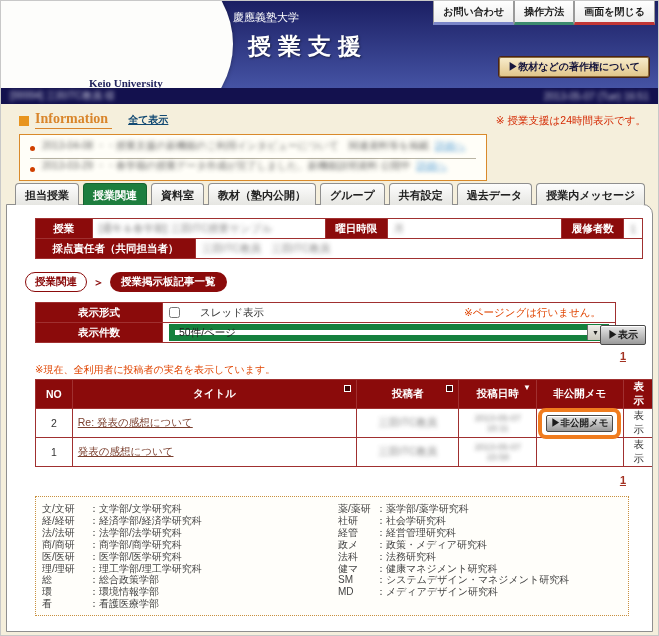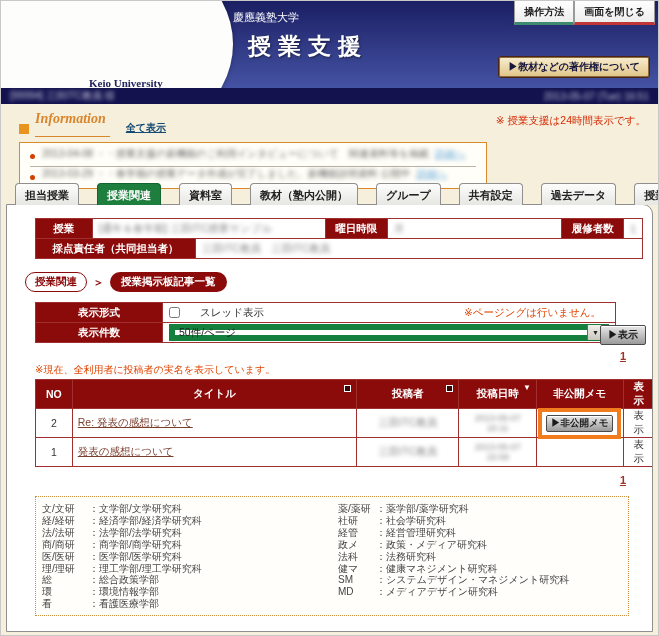--- a/index.html
+++ b/index.html
@@ -22,32 +22,32 @@
   
   .user-bar { height:16px; background:#13114e; display:flex; justify-content:space-between; align-items:center; padding:0 9px; font-size:10px; color:#d8d8e8; }
   .rdct { filter:blur(2px); opacity:.9; }
   .rdct-dark { filter:blur(2px); color:#777; opacity:.9; }
   .rdct-blue { filter:blur(2px); color:#5aa2d8; opacity:.95; }
 
   
   .info-section { position:relative; height:77px; padding:7px 10px 0 18px; }
   .info-head { display:flex; align-items:flex-end; gap:16px; }
   .info-sq { width:10px; height:10px; background:#e8941e; margin-bottom:3px; }
-  .info-title { font-family:"Liberation Serif","DejaVu Serif",serif; font-style:italic; font-weight:bold; font-size:14px; color:#d9852b; border-bottom:1px solid #d9852b; padding:0 4px 9px 0; margin-left:-10px; }
+  .info-title { font-family:"Liberation Serif","DejaVu Serif",serif; font-weight:bold; font-size:14px; color:#d9852b; border-bottom:1px solid #d9852b; padding:0 4px 1px 0; margin-left:-10px; }
   .info-all { font-size:10px; font-weight:bold; color:#134a73; text-decoration:underline; cursor:pointer; margin-bottom:2px; }
   .info-note { position:absolute; right:12px; top:10px; font-size:10.5px; color:#d42800; }
   .info-box { margin-top:5px; width:468px; height:47px; background:#fffef8; border:1px solid #d98a2b; padding:4px 10px 0; }
   .info-item { display:flex; align-items:baseline; height:20px; font-size:10px; border-bottom:1px solid #b9b4a4; }
   .info-item:last-child { border-bottom:none; }
   .bullet { width:5px; height:5px; border-radius:50%; background:#d04000; margin-right:7px; flex:none; align-self:center; }
   .info-text { color:#555; white-space:nowrap; overflow:hidden; }
   .info-link { margin-left:6px; text-decoration:underline; cursor:pointer; }
 
   
-  .tabs { position:relative; z-index:2; display:flex; gap:18px; margin:2px 0 0 14px; height:22px; }
+  .tabs { position:relative; z-index:2; display:flex; gap:4px; margin:2px 0 0 14px; height:22px; }
   .tab { background:linear-gradient(#fdfdfd,#e6e6e2); border:1px solid #8f8f8f; border-bottom:none; border-radius:4px 4px 0 0; padding:4px 9px 0; font-size:11px; font-weight:bold; color:#222; cursor:pointer; white-space:nowrap; }
   .tab.active { background:#1e7e3e; color:#fff; border-color:#156330; }
 
   
   .panel { position:relative; margin:-1px 5px 0; height:428px; background:#fff; border:1px solid #8f8f8f; border-radius:0 10px 0 0; padding:13px 8px 16px 28px; overflow:hidden; }
   table { border-collapse:collapse; }
   .rtbl td { border:1px solid #a03030; height:20px; font-size:10.5px; padding:0 6px; background:#fff; color:#333; }
   .rtbl td.lbl { background:#8b0b0b; color:#fff; font-weight:bold; text-align:center; padding:0 4px; }
   .class-tbl { width:608px; }
   .class-tbl2 { width:608px; margin-top:-1px; }
@@ -74,21 +74,21 @@
   .list-note { font-size:10px; color:#e04400; margin-top:1px; }
 
   .posts-tbl { width:620px; margin-top:2px; }
   .posts-tbl th { background:#8b0b0b; color:#fff; font-size:10.5px; font-weight:bold; border:1px solid #a03030; height:17px; position:relative; padding:0 10px; }
   .posts-tbl td { border:1px solid #a03030; height:25px; font-size:10.5px; background:#fff; padding:0 5px; color:#333; }
   .sort-sq { position:absolute; right:5px; top:5px; width:7px; height:7px; border:1px solid #fff; background:#3a0505; cursor:pointer; }
   .sort-tri { position:absolute; right:5px; top:3px; font-size:8px; color:#fff; cursor:pointer; }
   .c-center { text-align:center; }
   .post-link { color:#7b3f2e; text-decoration:underline; cursor:pointer; }
   .memo-cell { text-align:center; overflow:visible; position:relative; }
-  .hl-box { display:inline-block; border:4px solid #f07c1e; border-radius:0; padding:3px 4px; margin:-9px -4px; background:transparent; position:relative; z-index:3; }
+  .hl-box { display:inline-block; border:4px solid #f07c1e; border-radius:8px; padding:3px 4px; margin:-9px -4px; background:transparent; position:relative; z-index:3; }
   .memo-btn { font-size:9.5px; padding:1px 4px; }
 
   .glossary { display:flex; width:594px; border:1px dotted #c89040; margin-top:10px; padding:6px 6px 5px 6px; font-size:10px; color:#444; background:#fffefa; }
   .gcol { line-height:11.9px; }
   .gcol.left { width:296px; }
   .grow { display:flex; white-space:nowrap; }
   .gabbr { display:inline-block; }
   .left .gabbr { width:47px; }
   .gcol.right .gabbr { width:38px; }
 </style>
@@ -97,20 +97,21 @@
 
 <div class="page">
 
   <div class="header">
     <div class="logo-blob"></div>
     <div class="logo-en">Keio University</div>
 
     <div class="univ">慶應義塾大学</div>
     <div class="app-title">授業支援</div>
     <div class="top-nav">
+      <button class="top-btn b-contact">お問い合わせ</button>
       <button class="top-btn b-help">操作方法</button>
       <button class="top-btn b-close">画面を閉じる</button>
     </div>
     <button class="copyright-btn">▶教材などの著作権について</button>
   </div>
 
   <div class="user-bar">
     <span class="rdct">[99994] 三田ITC教員 様</span>
     <span class="rdct">2013-05-07 (Tue) 16:51</span>
   </div>

